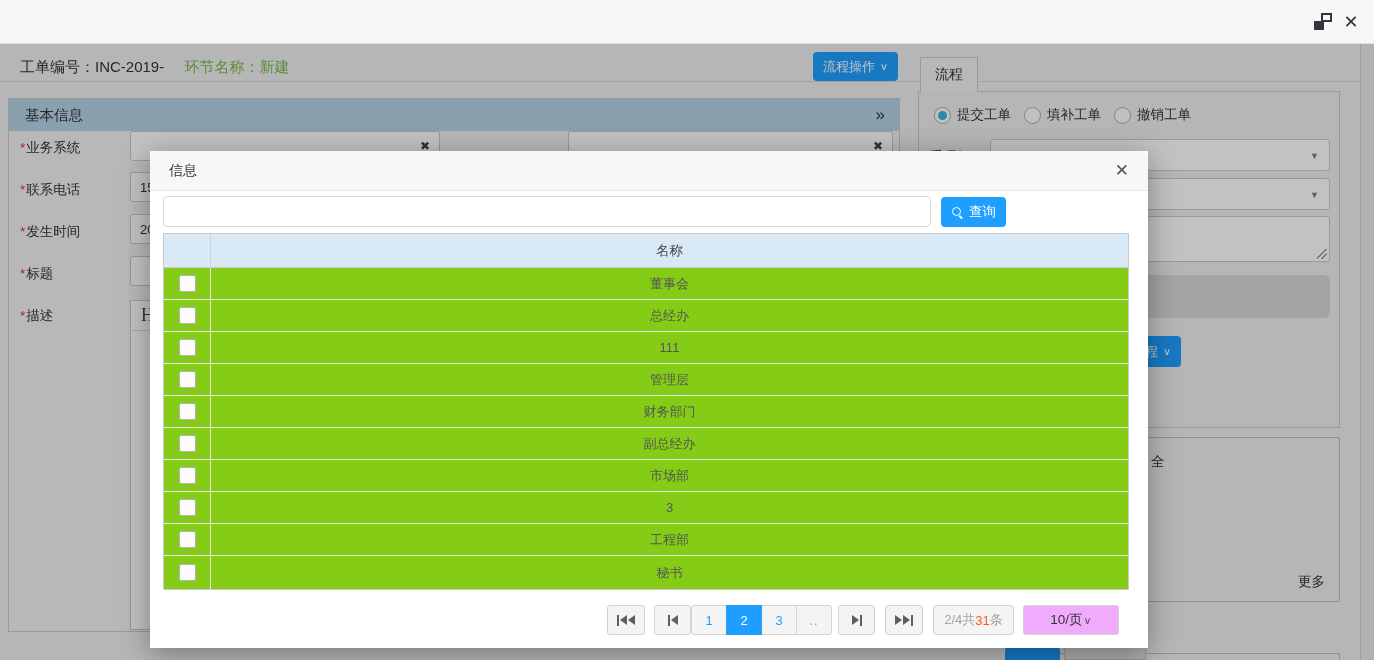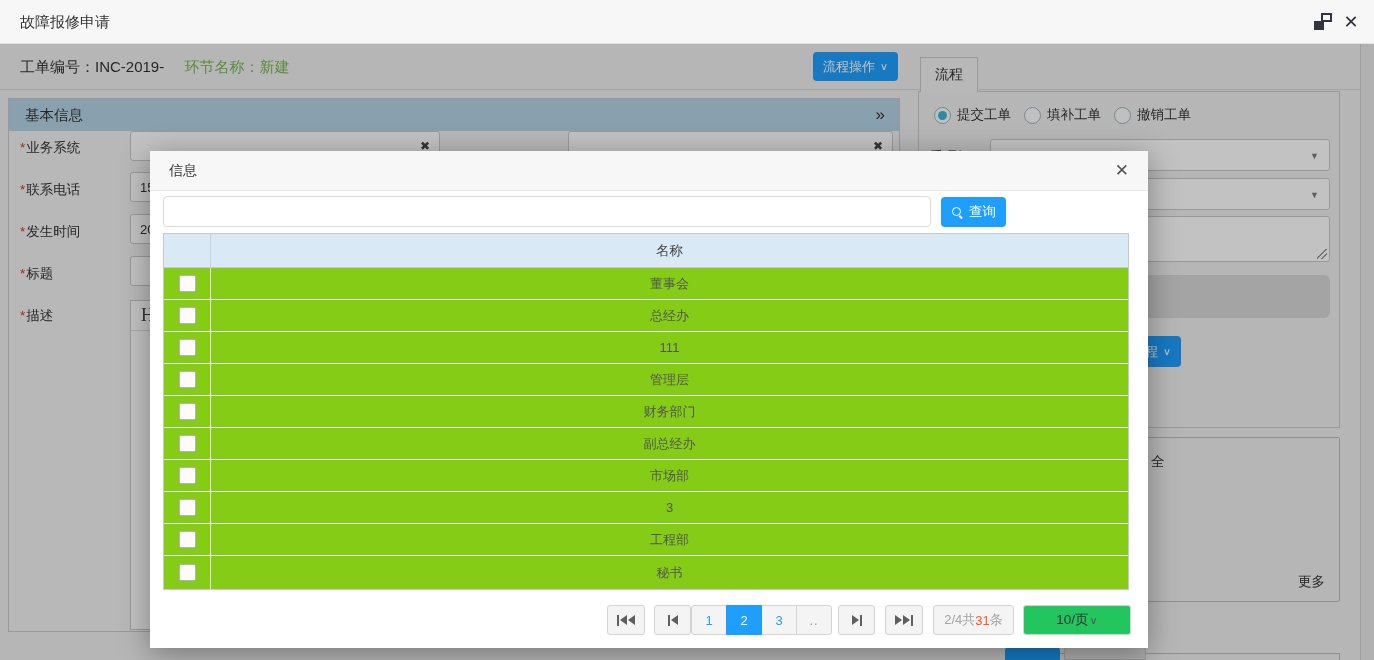--- a/index.html
+++ b/index.html
@@ -10,21 +10,21 @@
   
   .titlebar { left:0; top:0; width:1374px; height:44px; background:#f7f7f7; border-bottom:1px solid #e2e2e2; z-index:6; }
   .titlebar .t-title { position:absolute; left:20px; top:0; line-height:44px; font-size:15px; color:#333; }
   .win-btn { position:absolute; top:13px; width:18px; height:18px; cursor:pointer; }
   .win-restore { right:42px; }
   .win-restore .back { position:absolute; right:0; top:0; width:11px; height:9px; border:2px solid #33343f; }
   .win-restore .front { position:absolute; left:0; bottom:1px; width:10px; height:9px; background:#33343f; }
   .win-close { right:14px; font-size:18px; line-height:18px; color:#33343f; text-align:center; }
 
   
-  .wo-bar { left:0; top:44px; width:1374px; height:46px; border-bottom:1px solid #d6d6d6; }
+  .wo-bar { left:0; top:44px; width:1374px; height:38px; border-bottom:1px solid #d6d6d6; }
   .wo-text { position:absolute; left:20px; top:0; line-height:46px; font-size:15px; }
   .wo-order { color:#333; }
   .wo-step { color:#78b84e; margin-left:16px; }
   .btn-blue { background:#1E9FFF; color:#fff; border:none; border-radius:4px; display:flex; align-items:center; justify-content:center; gap:5px; font-size:13px; cursor:pointer; font-family:inherit; }
   .btn-process { left:813px; top:52px; width:85px; height:29px; }
   .chev { font-size:11px; transform:scaleY(0.9); }
 
   .base-panel { left:8px; top:98px; width:892px; height:534px; border:1px solid #c9c9c9; background:#f2f2f2; }
   .panel-head { height:32px; background:#b4d4e6; display:flex; align-items:center; justify-content:space-between; padding:0 14px 0 16px; font-size:14.5px; color:#333; }
   .collapse { font-size:17px; color:#333; cursor:pointer; }
@@ -93,21 +93,21 @@
   .pg-num.first-num { border-radius:3px 0 0 3px; margin-left:0; }
   .pg-num.last-num { border-radius:0 3px 3px 0; }
   .pg-num.active { background:#1E9FFF; border-color:#1E9FFF; color:#fff; z-index:1; }
   .pg-num.dots { color:#9a9a9a; letter-spacing:1px; }
   .tri-l { width:0; height:0; border-top:5px solid transparent; border-bottom:5px solid transparent; border-right:7px solid #5f5f5f; }
   .tri-r { width:0; height:0; border-top:5px solid transparent; border-bottom:5px solid transparent; border-left:7px solid #5f5f5f; }
   .nbar { width:2px; height:11px; background:#5f5f5f; }
   .pg-info { width:81px; margin-left:10px; cursor:default; }
   .pg-info .gray { color:#a3a3a3; }
   .pg-info .red { color:#ff5722; }
-  .pg-size { width:108px; margin-left:9px; background:#22c55e; gap:1px; color:#333; font-size:13.5px; }
+  .pg-size { width:96px; margin-left:9px; background:#f0abfc; gap:1px; color:#333; font-size:13.5px; }
   .pg-size .chev { color:#555; }
   .mg9 { margin-left:9px; } .mg5 { margin-left:5px; } .mg6 { margin-left:6px; } .mg10 { margin-left:10px; }
 </style>
 </head>
 <body>
 
 <div class="r wo-bar">
   <div class="wo-text">
     <span class="wo-order">工单编号：INC-2019-</span>
     <span class="wo-step">环节名称：新建</span>
@@ -194,21 +194,20 @@
 </div>
 <div class="r frag-box"></div>
 <div class="r frag-blue"></div>
 <div class="r frag-gray"></div>
 <div class="r v-divider"></div>
 <div class="r right-strip"></div>
 
 <div class="r dim"></div>
 
 <div class="r titlebar">
-  <span class="t-title">故障报修申请</span>
   <span class="win-btn win-restore">
       <span class="back"></span>
       <span class="front"></span>
     </span>
   <span class="win-btn win-close">✕</span>
 </div>
 
 <div class="r modal">
   <div class="m-head">
     <span class="m-title">信息</span>

